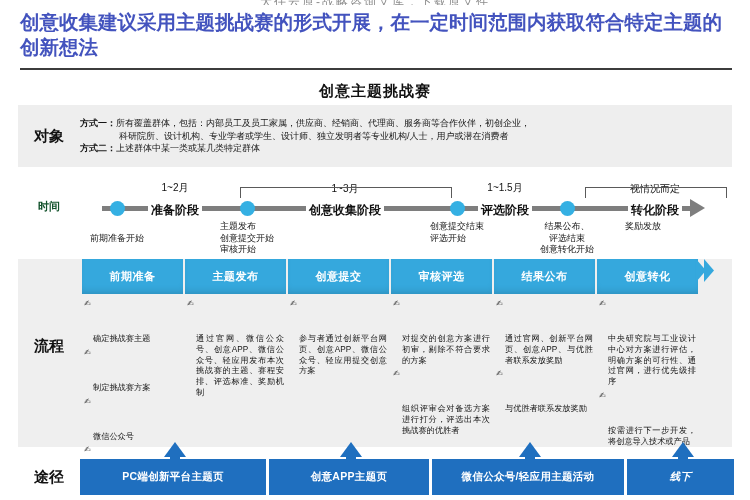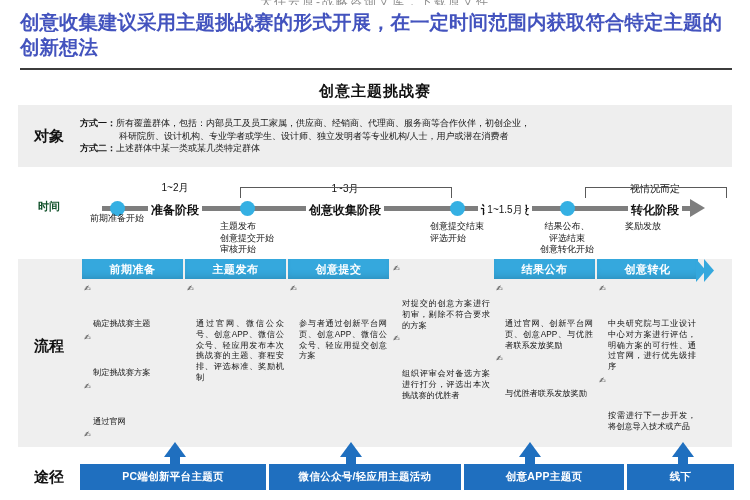--- a/index.html
+++ b/index.html
@@ -92,21 +92,21 @@
   .proc-label{
     position:absolute;left:0;top:78px;width:62px;text-align:center;
     font-size:15px;font-weight:bold;color:#111;
   }
   .proc-cols{
     position:absolute;left:64px;top:0;width:650px;height:188px;display:flex;
   }
   .pcol{width:101px;margin-right:2px;position:relative;}
   .pcol:last-child{margin-right:0;}
   .pcol-head{
-    height:20px;background:#35a8dd;color:#fff;font-size:11px;font-weight:bold;
+    height:35px;background:#35a8dd;color:#fff;font-size:11px;font-weight:bold;
     display:flex;align-items:center;justify-content:center;letter-spacing:0.5px;
     box-shadow:inset 0 -6px 10px -6px rgba(0,0,0,.22);
   }
   .pcol-body{padding:5px 2px 0 2px;}
   .pitem{
     display:flex;font-size:8.2px;line-height:10.8px;color:#141414;
     margin-bottom:3px;
   }
   .pbul{
     width:9px;min-width:9px;font-size:8px;color:#3b3b3b;line-height:10.8px;
@@ -127,21 +127,21 @@
   }
   
   .row-way{
     position:absolute;top:388px;left:0;width:714px;height:26px;display:flex;
     align-items:center;
   }
   .way-label{
     width:62px;min-width:62px;text-align:center;
     font-size:15px;font-weight:bold;color:#111;
   }
-  .way-btns{flex:1;display:flex;height:26px;}
+  .way-btns{flex:1;display:flex;height:36px;}
   .wbtn{
     background:#1f6fbf;color:#fff;font-size:10.5px;font-weight:bold;
     display:flex;align-items:center;justify-content:center;
     margin-right:3px;letter-spacing:0.3px;
   }
   .wbtn:last-child{margin-right:0;}
 </style>
 </head>
 <body>
 
@@ -174,31 +174,31 @@
   </div>
 
   <div class="row-time">
     <div class="time-label">时间</div>
     <div class="tl-area" id="tl-area">
         <div class="tl-axis" style="left: 22px; width: 590px;"></div>
         <div class="tl-arrow" style="left: 610px;"></div>
         <div class="tl-dot" style="left: 30px;"></div>
         <div class="tl-stage" style="left: 95px; transform: translateX(-50%);">准备阶段</div>
         <div class="tl-dur" style="left: 95px; top: 8px; transform: translateX(-50%);">1~2月</div>
-        <div class="tl-note" style="left: 10px; top: 40px;">前期准备开始</div>
+        <div class="tl-note" style="left: 10px; top: 60px;">前期准备开始</div>
         <div class="tl-dot" style="left: 160px;"></div>
         <div class="tl-stage" style="left: 265px; transform: translateX(-50%);">创意收集阶段</div>
         <div class="tl-dur" style="left: 265px; top: 9px; transform: translateX(-50%);">1~3月</div>
         <div class="tl-brk" style="left: 160px; width: 210px;"></div>
         <div class="tl-note" style="left: 140px; top: 48px;">主题发布
 创意提交开始
 审核开始</div>
         <div class="tl-dot" style="left: 370px;"></div>
         <div class="tl-stage" style="left: 425px; transform: translateX(-50%);">评选阶段</div>
-        <div class="tl-dur" style="left: 425px; top: 8px; transform: translateX(-50%); margin-top: 22px;">1~1.5月</div>
+        <div class="tl-dur" style="left: 425px; top: 8px; transform: translateX(-50%);">1~1.5月</div>
         <div class="tl-note" style="left: 350px; top: 48px;">创意提交结束
 评选开始</div>
         <div class="tl-dot" style="left: 480px;"></div>
         <div class="tl-stage" style="left: 575px; transform: translateX(-50%);">转化阶段</div>
         <div class="tl-dur" style="left: 575px; top: 9px; transform: translateX(-50%);">视情况而定</div>
         <div class="tl-brk" style="left: 505px; width: 140px;"></div>
         <div class="tl-note" style="left: 460px; top: 48px; text-align: center;">结果公布、
 评选结束
 创意转化开始</div>
         <div class="tl-note" style="left: 545px; top: 48px;">奖励发放</div>
@@ -214,21 +214,21 @@
             <div class="pitem">
               <span class="pbul">✍</span>
               <span class="ptxt">确定挑战赛主题</span>
             </div>
             <div class="pitem">
               <span class="pbul">✍</span>
               <span class="ptxt">制定挑战赛方案</span>
             </div>
             <div class="pitem">
               <span class="pbul">✍</span>
-              <span class="ptxt">通过官网</span>
+              <span class="ptxt">微信公众号</span>
             </div>
             <div class="pitem">
               <span class="pbul">✍</span>
               <span class="ptxt">开展相关前期工作准备</span>
             </div>
           </div>
         </div>
         <div class="pcol">
           <div class="pcol-head">主题发布</div>
           <div class="pcol-body">
@@ -241,20 +241,21 @@
         <div class="pcol">
           <div class="pcol-head">创意提交</div>
           <div class="pcol-body">
             <div class="pitem">
               <span class="pbul">✍</span>
               <span class="ptxt">参与者通过创新平台网页、创意APP、微信公众号、轻应用提交创意方案</span>
             </div>
           </div>
         </div>
         <div class="pcol">
+          <div class="pcol-head">审核评选</div>
           <div class="pcol-body">
             <div class="pitem">
               <span class="pbul">✍</span>
               <span class="ptxt">对提交的创意方案进行初审，剔除不符合要求的方案</span>
             </div>
             <div class="pitem">
               <span class="pbul">✍</span>
               <span class="ptxt">组织评审会对备选方案进行打分，评选出本次挑战赛的优胜者</span>
             </div>
           </div>
@@ -300,19 +301,19 @@
       <div class="uparrow-stem" style="left: 507px; top: 380px;"></div>
       <div class="uparrow" style="left: 501px; top: 366px;"></div>
       <div class="uparrow-stem" style="left: 659.5px; top: 380px;"></div>
       <div class="uparrow" style="left: 653.5px; top: 366px;"></div>
     </div>
 
   <div class="row-way">
     <div class="way-label">途径</div>
     <div class="way-btns" id="way-btns">
         <div class="wbtn" style="width: 186px;">PC端创新平台主题页</div>
+        <div class="wbtn" style="width: 160px;">创意APP主题页</div>
         <div class="wbtn" style="width: 192px;">微信公众号/轻应用主题活动</div>
-        <div class="wbtn" style="width: 160px;">创意APP主题页</div>
-        <div class="wbtn" style="width: 107px;">线下</div>
+        <div class="wbtn" style="width: 107px; font-style: italic;">线下</div>
       </div>
   </div>
 
 </div>
 
 </body></html>

